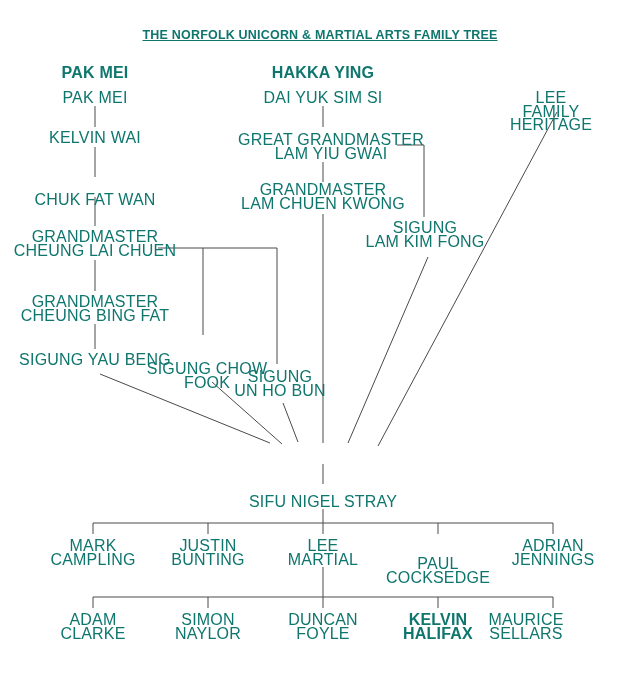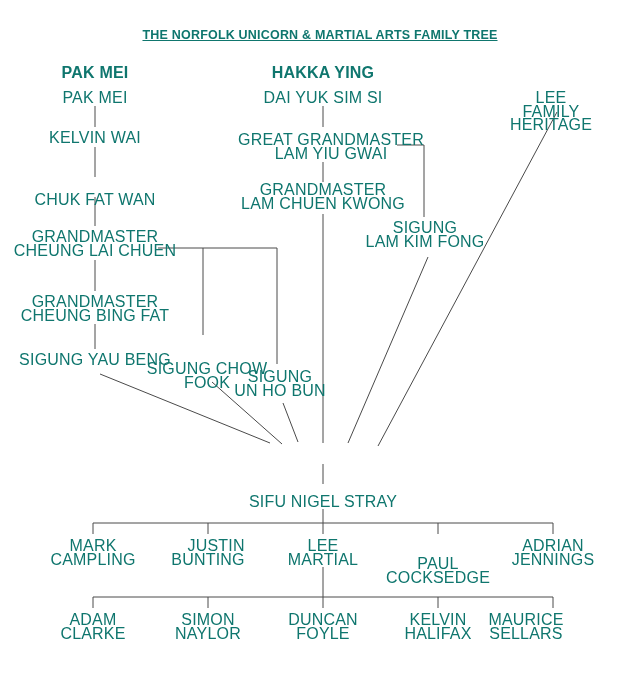--- a/index.html
+++ b/index.html
@@ -89,33 +89,33 @@
 LAM CHUEN KWONG</div>
   <div class="node" style="left:425px;top:221px;">SIGUNG
 LAM KIM FONG</div>
 
   <div class="node" style="left:551px;top:91px;">LEE FAMILY HERITAGE</div>
 
   <div class="node" style="left:323px;top:495px;">SIFU NIGEL STRAY</div>
 
   <div class="node" style="left:93px;top:539px;">MARK
 CAMPLING</div>
-  <div class="node" style="left:208px;top:539px;text-align:right;">JUSTIN
+  <div class="node" style="left:208px;top:539px;">JUSTIN
 BUNTING</div>
   <div class="node" style="left:323px;top:539px;">LEE
 MARTIAL</div>
   <div class="node" style="left:438px;top:557px;">PAUL
 COCKSEDGE</div>
   <div class="node" style="left:553px;top:539px;">ADRIAN
 JENNINGS</div>
 
   <div class="node" style="left:93px;top:613px;">ADAM
 CLARKE</div>
   <div class="node" style="left:208px;top:613px;">SIMON
 NAYLOR</div>
   <div class="node" style="left:323px;top:613px;text-align:center;">DUNCAN
 FOYLE</div>
-  <div class="node" style="left:438px;top:613px;">KELVIN
+  <div class="node" style="left:438px;top:613px;font-weight:bold;">KELVIN
 HALIFAX</div>
   <div class="node" style="left:526px;top:613px;">MAURICE
 SELLARS</div>
 
 </div>
 
 </body></html>

